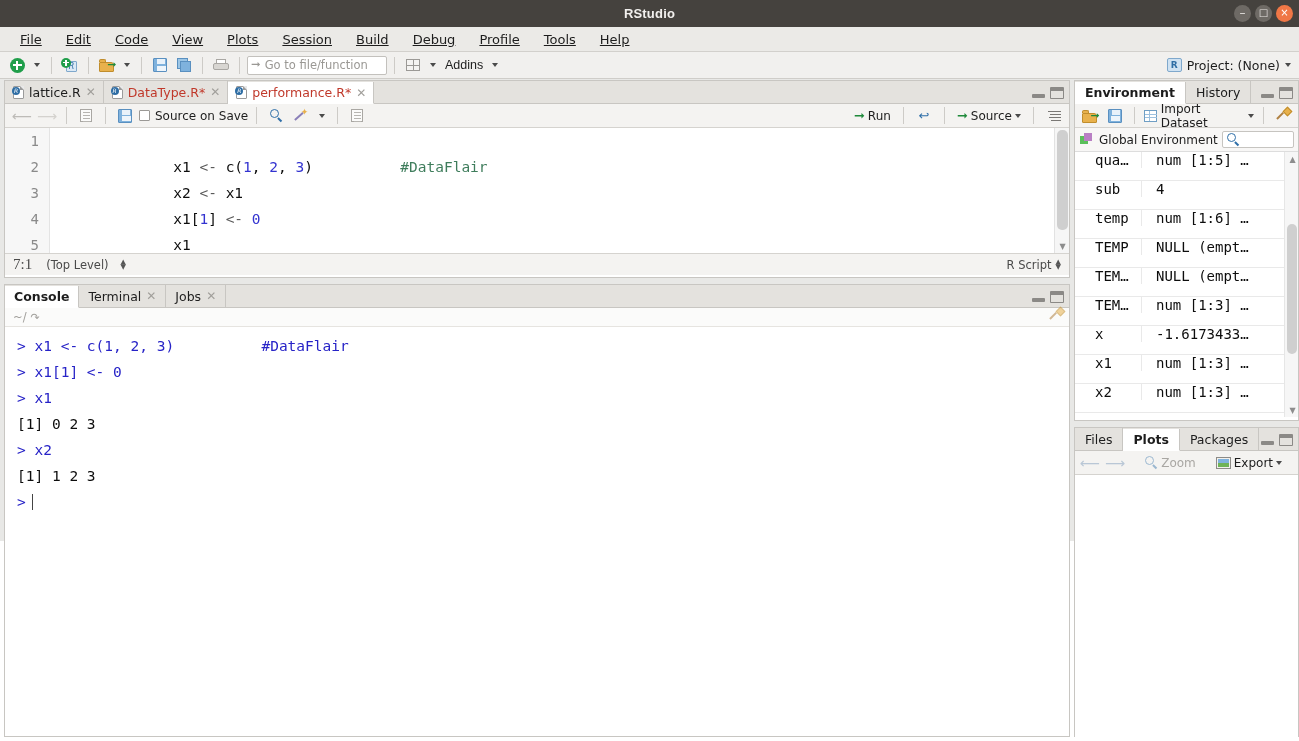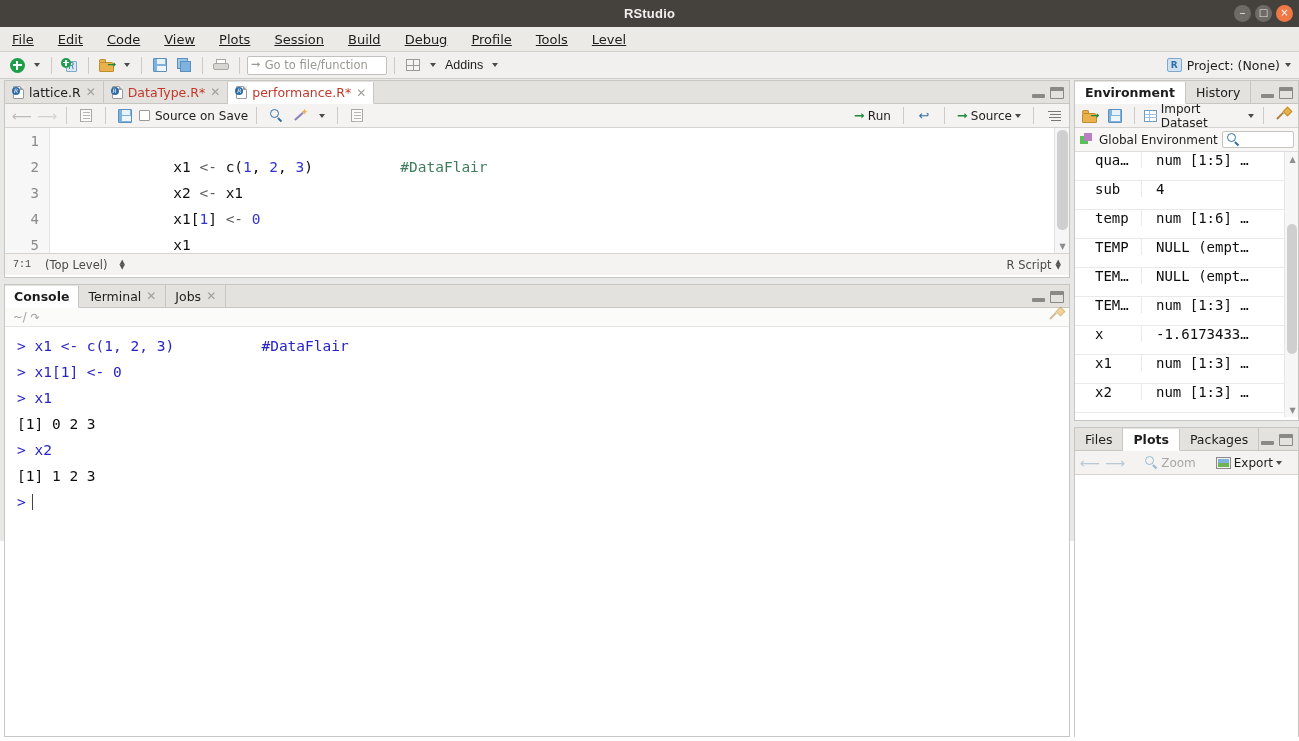--- a/index.html
+++ b/index.html
@@ -27,21 +27,21 @@
   .wb { width: 17px; height: 17px; border-radius: 50%; background: #6e6a65;
         display: flex; align-items: center; justify-content: center;
         color: #e4e1de; font-size: 10px; line-height: 1; font-family: "DejaVu Sans", sans-serif; }
   .wb.close { background: #f07746; color: #fff; }
   .wb .gl { transform: translateY(-1px); }
   .wb.min .gl { font-size: 12px; }
 
   
   .menubar {
     height: 25px; background: #ebeae7; border-bottom: 1px solid #d2d0cc;
-    display: flex; align-items: center; gap: 0;
+    display: flex; align-items: center; padding-left: 8px; gap: 0;
   }
   .menu-item {
     padding: 3px 12px; font-size: 13px; color: #1d1d1d; cursor: default;
     font-family: "DejaVu Sans", sans-serif;
   }
   .menu-item u { text-decoration: underline; }
 
   
   .toolbar {
     height: 27px; background: #f1f0ee; border-bottom: 1px solid #cfcdc9;
@@ -111,21 +111,21 @@
   .c-op { color: #5a5a5a; }
   .c-cmt { color: #3f7d5c; }
   .vscroll { position: absolute; right: 0; top: 0; width: 15px; height: 100%; background: #f6f6f6;
              border-left: 1px solid #e2e2e2; }
   .vthumb { position: absolute; top: 2px; left: 2px; width: 11px; height: 100px; background: #cfcfcf; border-radius: 5px; }
   .vcap { position: absolute; left: 0; width: 15px; height: 14px; display:flex; align-items:center; justify-content:center;
           color:#8d8d8d; font-size:8px; font-family:"DejaVu Sans", sans-serif; }
 
   .statusbar { height: 22px; background: #f4f3f1; border-top: 1px solid #d5d3cf;
                display: flex; align-items: center; padding: 0 8px; gap: 14px; position: relative; }
-  .statusbar .pos { font-size: 10px; color: #4a4a4a; font-family: Liberation Mono, monospace; }
+  .statusbar .pos { font-size: 15px; color: #4a4a4a; font-family: Liberation Serif, serif; }
   .statusbar .scope { font-size: 11.5px; color: #4a4a4a; display: flex; align-items: center; gap: 12px;
                       font-family: "DejaVu Sans", sans-serif; }
   .updown { display: inline-flex; flex-direction: column; line-height: 5px; font-size: 7px; color: #555;
             font-family: "DejaVu Sans", sans-serif; }
   .statusbar .rtype { position: absolute; right: 8px; font-size: 11.5px; color: #4a4a4a;
                       display: flex; align-items: center; gap: 4px; font-family: "DejaVu Sans", sans-serif; }
 
   
   .con-pane { position: absolute; top: 204px; left: 0; width: 1066px; height: 453px;
               background: #fff; border: 1px solid #c8c6c2; }
@@ -279,21 +279,21 @@
     <div class="menu-item"><u>File</u></div>
     <div class="menu-item"><u>Edit</u></div>
     <div class="menu-item"><u>Code</u></div>
     <div class="menu-item"><u>View</u></div>
     <div class="menu-item"><u>Plots</u></div>
     <div class="menu-item"><u>Session</u></div>
     <div class="menu-item"><u>Build</u></div>
     <div class="menu-item"><u>Debug</u></div>
     <div class="menu-item"><u>Profile</u></div>
     <div class="menu-item"><u>Tools</u></div>
-    <div class="menu-item"><u>Level</u></div>
+    <div class="menu-item"><u>Help</u></div>
   </div>
 
   <div class="toolbar">
     <div class="tb-btn">
         <span class="ic ic-newfile"></span>
       </div>
     <div class="tb-caret">
         <span class="caret"></span>
       </div>
     <div class="tb-sep"></div>

